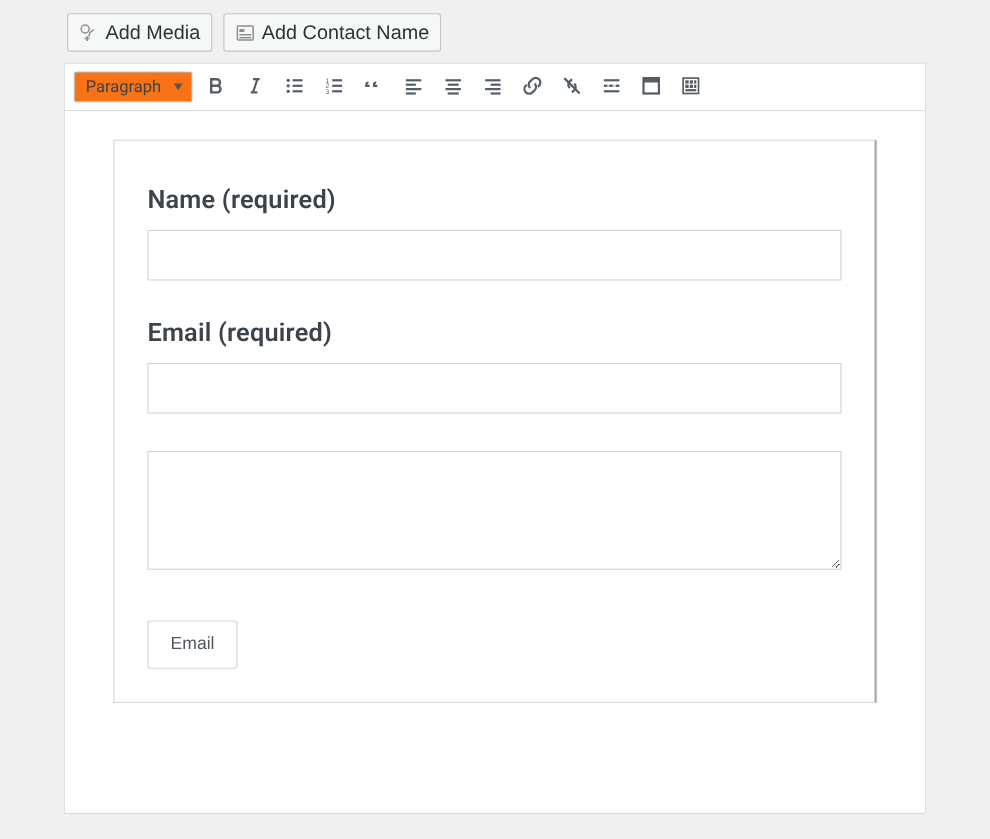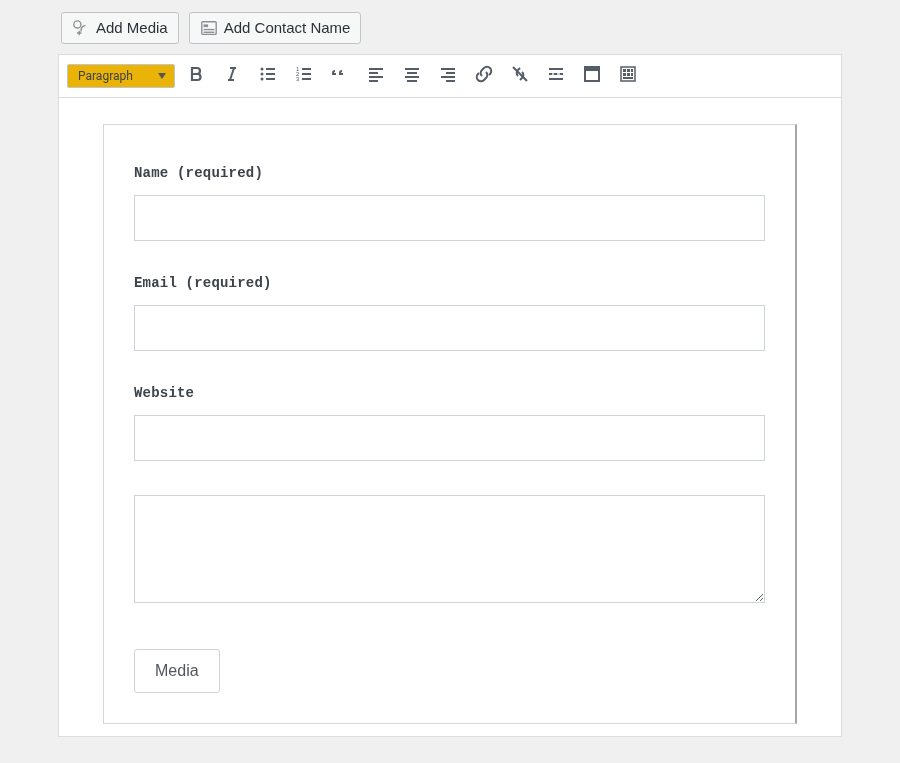--- a/index.html
+++ b/index.html
@@ -22,21 +22,21 @@
       display: flex;
       gap: 10px;
     }
     .media-btn {
       display: inline-flex;
       align-items: center;
       gap: 6px;
       background: #f6f7f7;
       border: 1px solid #c3c4c7;
       padding: 5px 10px;
-      font-size: 15px;
+      font-size: 18px;
       color: #2c3338;
       cursor: pointer;
       border-radius: 3px;
       line-height: 1.3;
     }
     .media-btn svg, .media-btn .ico {
       width: 18px;
       height: 18px;
       color: #8c8f94;
     }
@@ -47,23 +47,23 @@
       padding: 6px 8px;
       display: flex;
       align-items: center;
       gap: 6px;
     }
     .format-select {
       display: inline-flex;
       align-items: center;
       gap: 8px;
       border: 1px solid #c3c4c7;
-      background: #eab308;
+      background: #f97316;
       padding: 4px 8px 4px 10px;
-      font-size: 12px;
+      font-size: 15px;
       color: #3c434a;
       cursor: pointer;
       min-width: 108px;
       justify-content: space-between;
       border-radius: 2px;
     }
     .format-select:after {
       content: "";
       display: inline-block;
       width: 0; height: 0;
@@ -97,25 +97,24 @@
       border: 1px solid #d7d7d7;
       border-right: 2px solid #a6a6a6;
       padding: 40px 30px 30px 30px;
     }
     .form-field {
       margin-bottom: 34px;
     }
     .form-field label {
       display: block;
       font-weight: 600;
-      font-size: 14px;
+      font-size: 23px;
       color: #3c434a;
       margin-bottom: 14px;
       letter-spacing: 0.2px;
-      font-family: Liberation Mono, monospace;
     }
     .form-field input[type="text"] {
       width: 100%;
       height: 46px;
       border: 1px solid #cfd4d9;
       font-size: 15px;
       padding: 0 10px;
       background: #fff;
     }
     .form-field textarea {
@@ -319,27 +318,23 @@
       <div class="form-field">
         <label>Name (required)</label>
         <input type="text" value="" style="">
       </div>
 
       <div class="form-field">
         <label>Email (required)</label>
         <input type="text" value="" style="">
       </div>
 
-      <div class="form-field">
-        <label>Website</label>
-        <input type="text" value="" style="">
-      </div>
 
       <div class="form-field">
         <textarea style=""></textarea>
       </div>
 
-      <button class="submit-btn">Media</button>
+      <button class="submit-btn">Email</button>
 
     </div>
   </div>
 
 </div>
 
 </body></html>

